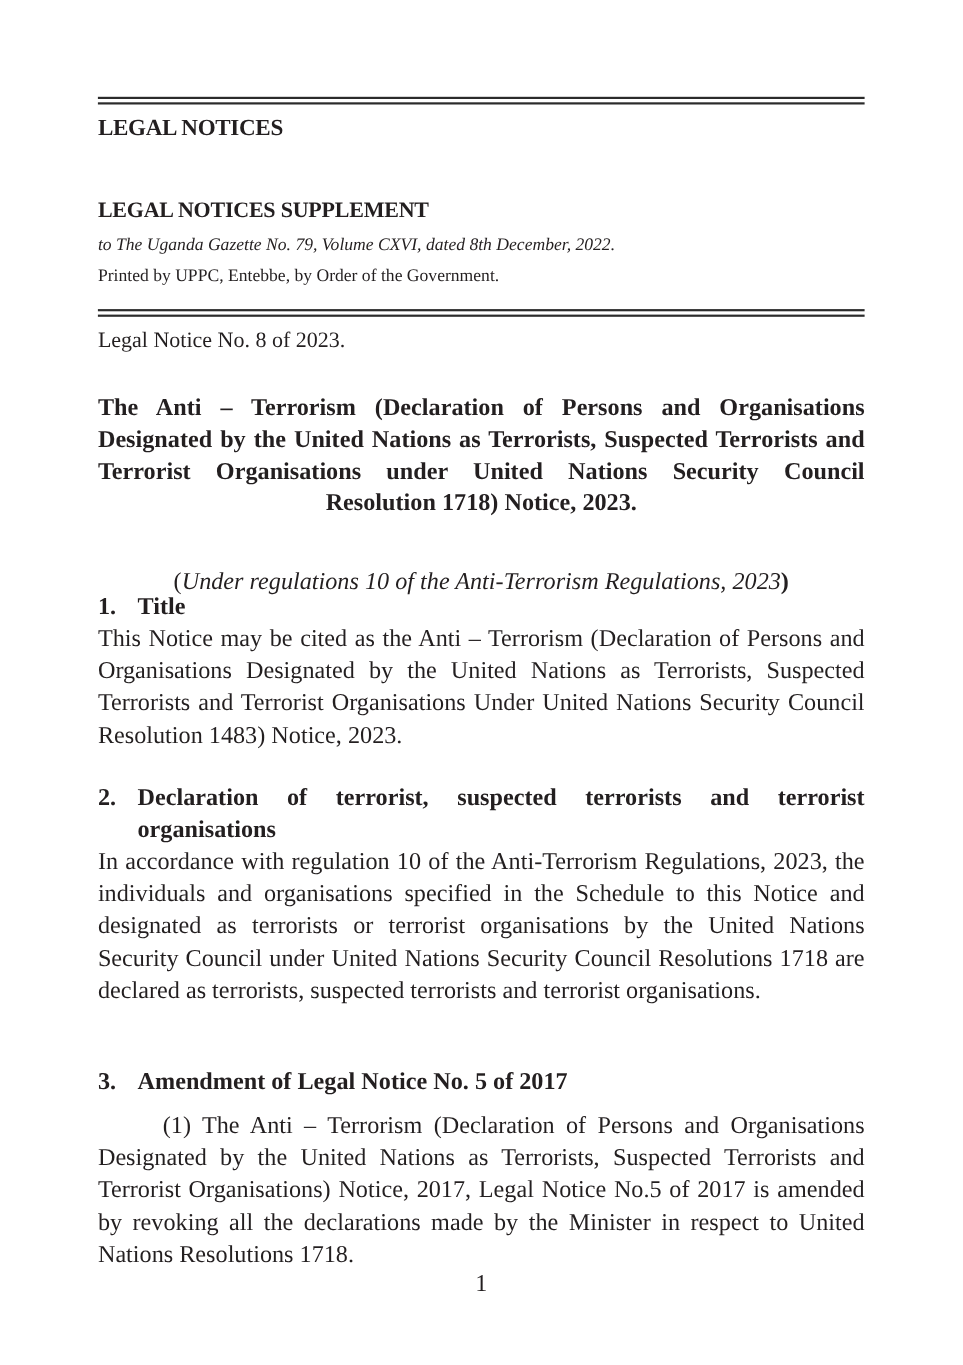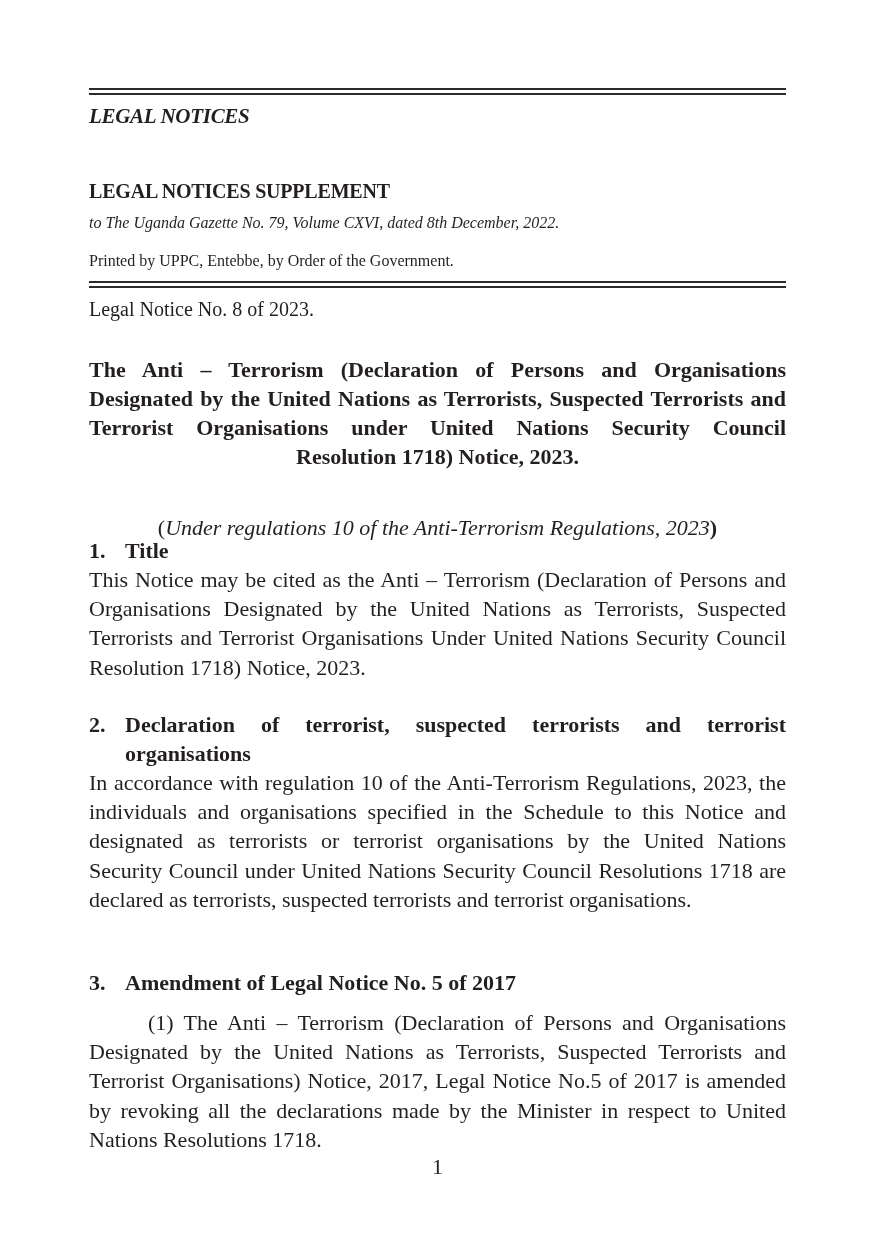--- a/index.html
+++ b/index.html
@@ -6,29 +6,29 @@
   body { width: 875px; height: 1241px; position: relative; overflow: hidden;
          font-family: "Liberation Serif", "DejaVu Serif", serif; color: #231f20; }
   .page { position: absolute; left: 89px; top: 0; width: 697px; }
   .dbl-rule { position: absolute; left: 0; width: 697px; height: 7px; }
   .dbl-rule .l1, .dbl-rule .l2 { position: absolute; left: 0; right: 0; height: 2px; background: #2b2b2b; }
   .dbl-rule .l1 { top: 0; }
   .dbl-rule .l2 { top: 5px; }
   .rule-top { top: 88px; }
   .rule-bottom { top: 281px; }
 
-  .hdr-line { position: absolute; left: 0; width: 697px; font-weight: bold; font-size: 21px; letter-spacing: -0.3px; font-style: italic; }
+  .hdr-line { position: absolute; left: 0; width: 697px; font-weight: bold; font-size: 21px; letter-spacing: -0.3px; }
   .hdr1 { top: 104px; }
   .hdr2 { top: 131px; }
   .hdr2 .date { position: absolute; right: 0; top: 0; }
 
   .center { position: absolute; left: 0; width: 697px; text-align: left; }
   .supp-title { top: 180px; font-weight: bold; font-size: 20px; letter-spacing: -0.2px; }
   .gazette { top: 214px; font-style: italic; font-size: 16px; }
-  .printed { top: 252px; font-size: 16px; }
+  .printed { top: 242px; font-size: 16px; }
 
   .notice-no { position: absolute; left: 0; top: 298px; font-size: 20px; }
 
   .title-block { position: absolute; left: 0; top: 355px; width: 697px; font-weight: bold; font-size: 22px;
                  line-height: 29px; text-align: justify; text-align-last: center; }
   .under { position: absolute; left: 0; top: 479px; width: 697px; text-align: center; font-size: 22px; margin-top: 36px; }
   .under i { font-style: italic; }
 
   .sec-head { position: absolute; left: 0; width: 697px; font-weight: bold; font-size: 22px; line-height: 29px; }
   .sec-head .num { position: absolute; left: 0; top: 0; }
@@ -70,21 +70,21 @@
   <div class="notice-no">Legal Notice No. 8 of 2023.</div>
 
   <div class="title-block">The Anti – Terrorism (Declaration of Persons and Organisations Designated by the United Nations as Terrorists, Suspected Terrorists and Terrorist Organisations under United Nations Security Council Resolution 1718) Notice, 2023.</div>
 
   <div class="under"><span>(</span><i>Under regulations 10 of the Anti-Terrorism Regulations, 2023</i><b>)</b></div>
 
   <div class="sec-head sec1-head">
     <span class="num">1.</span>
     <span class="txt">Title</span>
   </div>
-  <div class="para sec1-body">This Notice may be cited as the Anti – Terrorism (Declaration of Persons and Organisations Designated by the United Nations as Terrorists, Suspected Terrorists and Terrorist Organisations Under United Nations Security Council Resolution 1718) Notice, 2023.</div>
+  <div class="para sec1-body">This Notice may be cited as the Anti – Terrorism (Declaration of Persons and Organisations Designated by the United Nations as Terrorists, Suspected Terrorists and Terrorist Organisations Under United Nations Security Council Resolution 1483) Notice, 2023.</div>
 
   <div class="sec-head sec2-head">
     <span class="num">2.</span>
     <span class="txt">Declaration of terrorist, suspected terrorists and terrorist organisations</span>
   </div>
   <div class="para sec2-body">In accordance with regulation 10 of the Anti-Terrorism Regulations, 2023, the individuals and organisations specified in the Schedule to this Notice and designated as terrorists or terrorist organisations by the United Nations Security Council under United Nations Security Council Resolutions 1718 are declared as terrorists, suspected terrorists and terrorist organisations.</div>
 
   <div class="sec-head sec3-head">
     <span class="num">3.</span>
     <span class="txt">Amendment of Legal Notice No. 5 of 2017</span>

